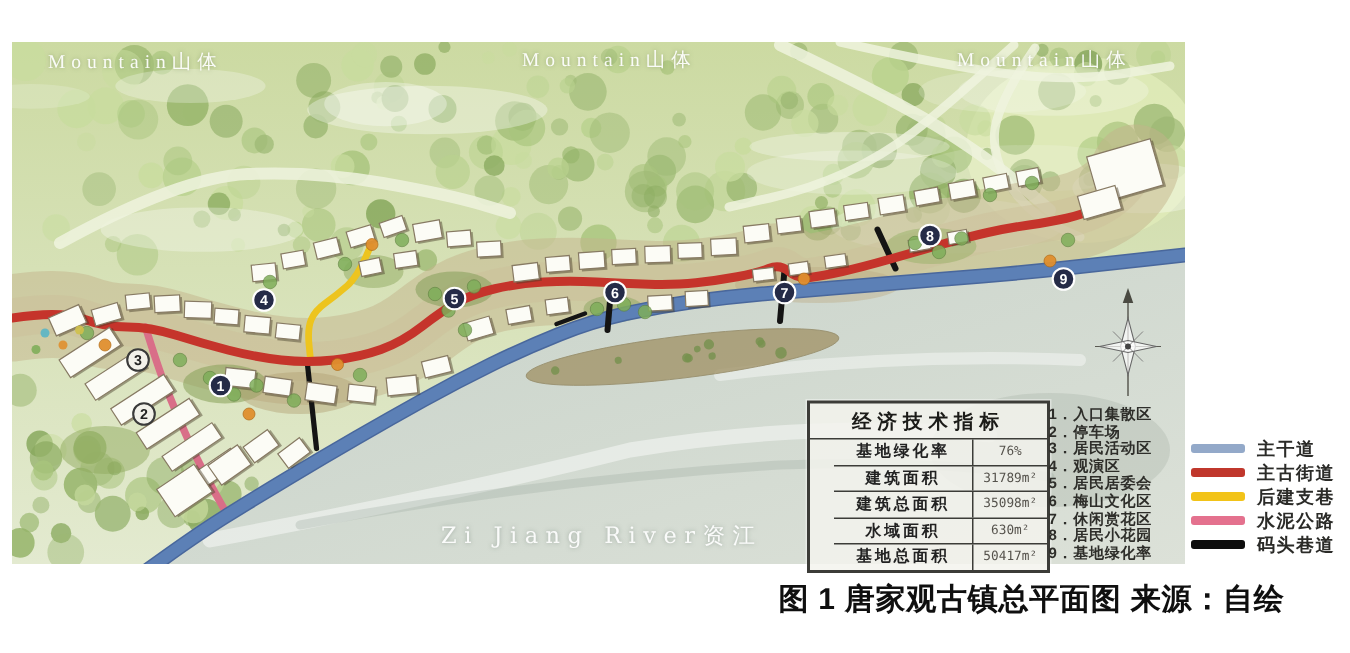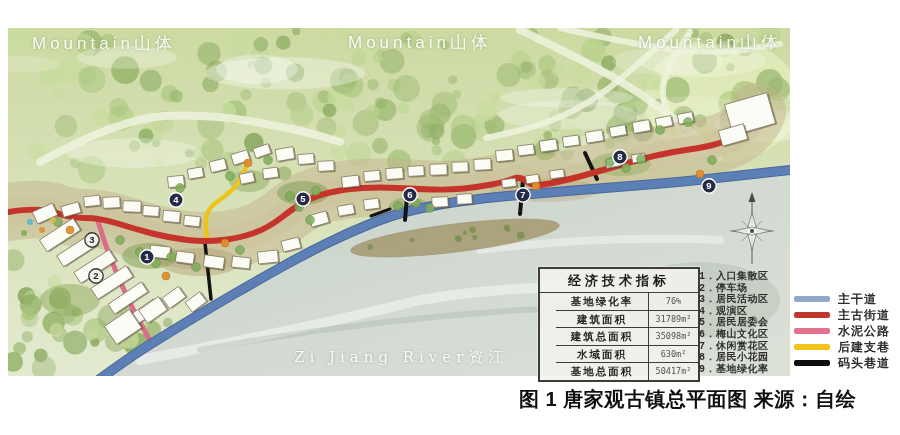--- a/index.html
+++ b/index.html
@@ -1,38 +1,38 @@
 <!DOCTYPE html>
 <html><head>
 <meta charset="utf-8">
 <style>
   html,body{margin:0;padding:0;background:#ffffff;}
   body{font-family:"Liberation Sans",sans-serif;}
   .stage{position:relative;width:900px;height:435px;background:#ffffff;overflow:hidden;}
   .map{position:absolute;left:8px;top:28px;width:782px;height:348px;}
   .map svg{display:block;}
-  .mlabel{position:absolute;color:rgba(255,255,255,.93);font-family:Liberation Sans, sans-serif;
-    font-size:17px;letter-spacing:4px;white-space:nowrap;text-shadow:0 0 3px rgba(110,130,80,.55);}
+  .mlabel{position:absolute;color:rgba(255,255,255,.93);font-family:Liberation Serif, serif;
+    font-size:13px;letter-spacing:4px;white-space:nowrap;text-shadow:0 0 3px rgba(110,130,80,.55);}
   .river-label{position:absolute;color:rgba(255,255,255,.92);font-family:"DejaVu Serif",serif;
     font-size:15px;letter-spacing:5px;white-space:nowrap;text-shadow:0 0 3px rgba(120,135,125,.6);}
   
   .itable{position:absolute;left:530px;top:239px;width:158px;border:2px solid #3c3c38;
     background:rgba(243,243,237,.85);box-shadow:0 0 0 1px rgba(255,255,255,.4);}
   .t-title{font-size:13px;font-weight:bold;text-align:center;letter-spacing:4px;
     padding:3px 0 2px 0;border-bottom:1.5px solid #3c3c38;color:#1b1b18;}
   .t-row{display:flex;border-bottom:1.5px solid #3c3c38;height:16.5px;align-items:stretch;margin-left:16px;}
   .t-row:last-child{border-bottom:none;}
   .t-label{flex:0 0 92px;text-align:center;font-size:10.5px;font-weight:bold;color:#222;
     letter-spacing:2px;border-right:1.5px solid #3c3c38;line-height:16.5px;}
   .t-value{flex:1;text-align:center;font-size:8.5px;color:#55524c;line-height:16.5px;
     font-family:"DejaVu Sans Mono",monospace;}
   
   .zones{position:absolute;left:691px;top:243px;width:95px;}
   .zone-row{font-size:10px;font-weight:bold;color:#2e2e2a;line-height:11.6px;
-    white-space:nowrap;letter-spacing:.5px;font-family:Liberation Mono, monospace;}
+    white-space:nowrap;letter-spacing:.5px;}
   
   .legend{position:absolute;left:794px;top:291px;}
   .lg-row{display:flex;align-items:center;height:16px;}
   .lg-swatch{width:36px;height:6px;border-radius:2px;margin-right:8px;flex:0 0 36px;}
   .lg-label{font-size:12px;font-weight:bold;color:#2b2b28;letter-spacing:1px;white-space:nowrap;}
   
   .caption{position:absolute;left:504px;top:386px;font-size:20px;font-weight:bold;
     color:#0f0f0f;letter-spacing:.5px;white-space:nowrap;margin-left:15px;}
 </style>
 </head>
@@ -693,26 +693,26 @@
   <div class="legend" id="road-legend">
       <div class="lg-row">
         <div class="lg-swatch" style="background: rgb(147, 169, 201);"></div>
         <div class="lg-label">主干道</div>
       </div>
       <div class="lg-row">
         <div class="lg-swatch" style="background: rgb(192, 55, 44);"></div>
         <div class="lg-label">主古街道</div>
       </div>
       <div class="lg-row">
+        <div class="lg-swatch" style="background: rgb(242, 195, 24);"></div>
+        <div class="lg-label">后建支巷</div>
+      </div>
+      <div class="lg-row">
         <div class="lg-swatch" style="background: rgb(228, 113, 142);"></div>
         <div class="lg-label">水泥公路</div>
-      </div>
-      <div class="lg-row">
-        <div class="lg-swatch" style="background: rgb(242, 195, 24);"></div>
-        <div class="lg-label">后建支巷</div>
       </div>
       <div class="lg-row">
         <div class="lg-swatch" style="background: rgb(13, 13, 13);"></div>
         <div class="lg-label">码头巷道</div>
       </div>
     </div>
 
   <div class="caption">图 1 唐家观古镇总平面图  来源：自绘</div>
 </div>
 

